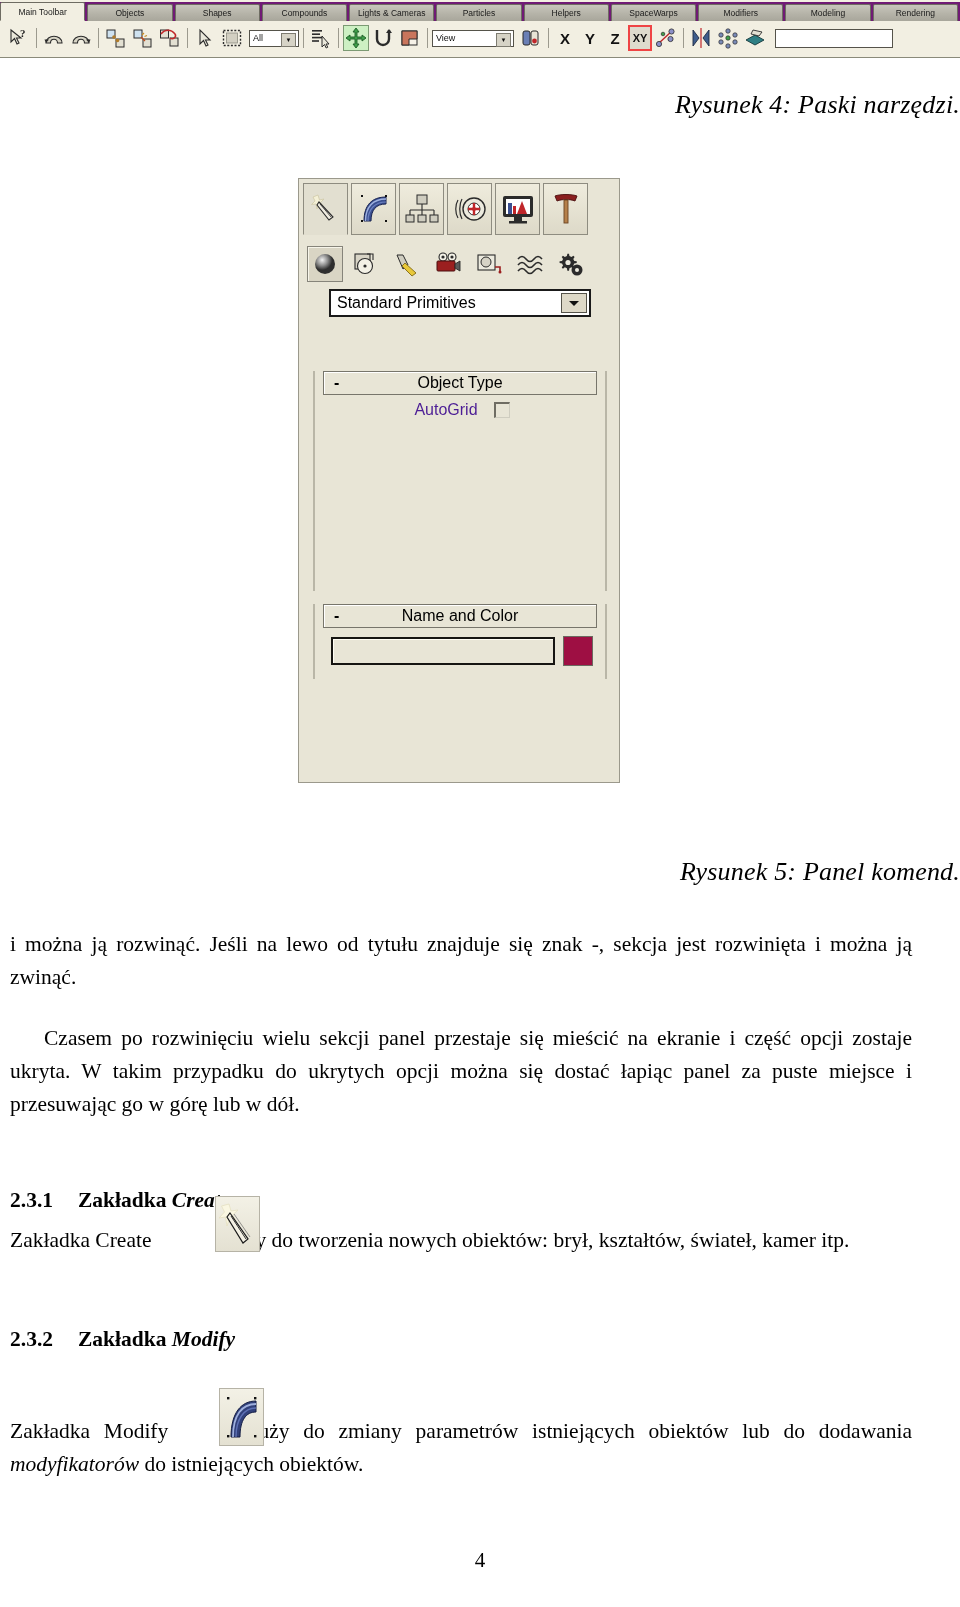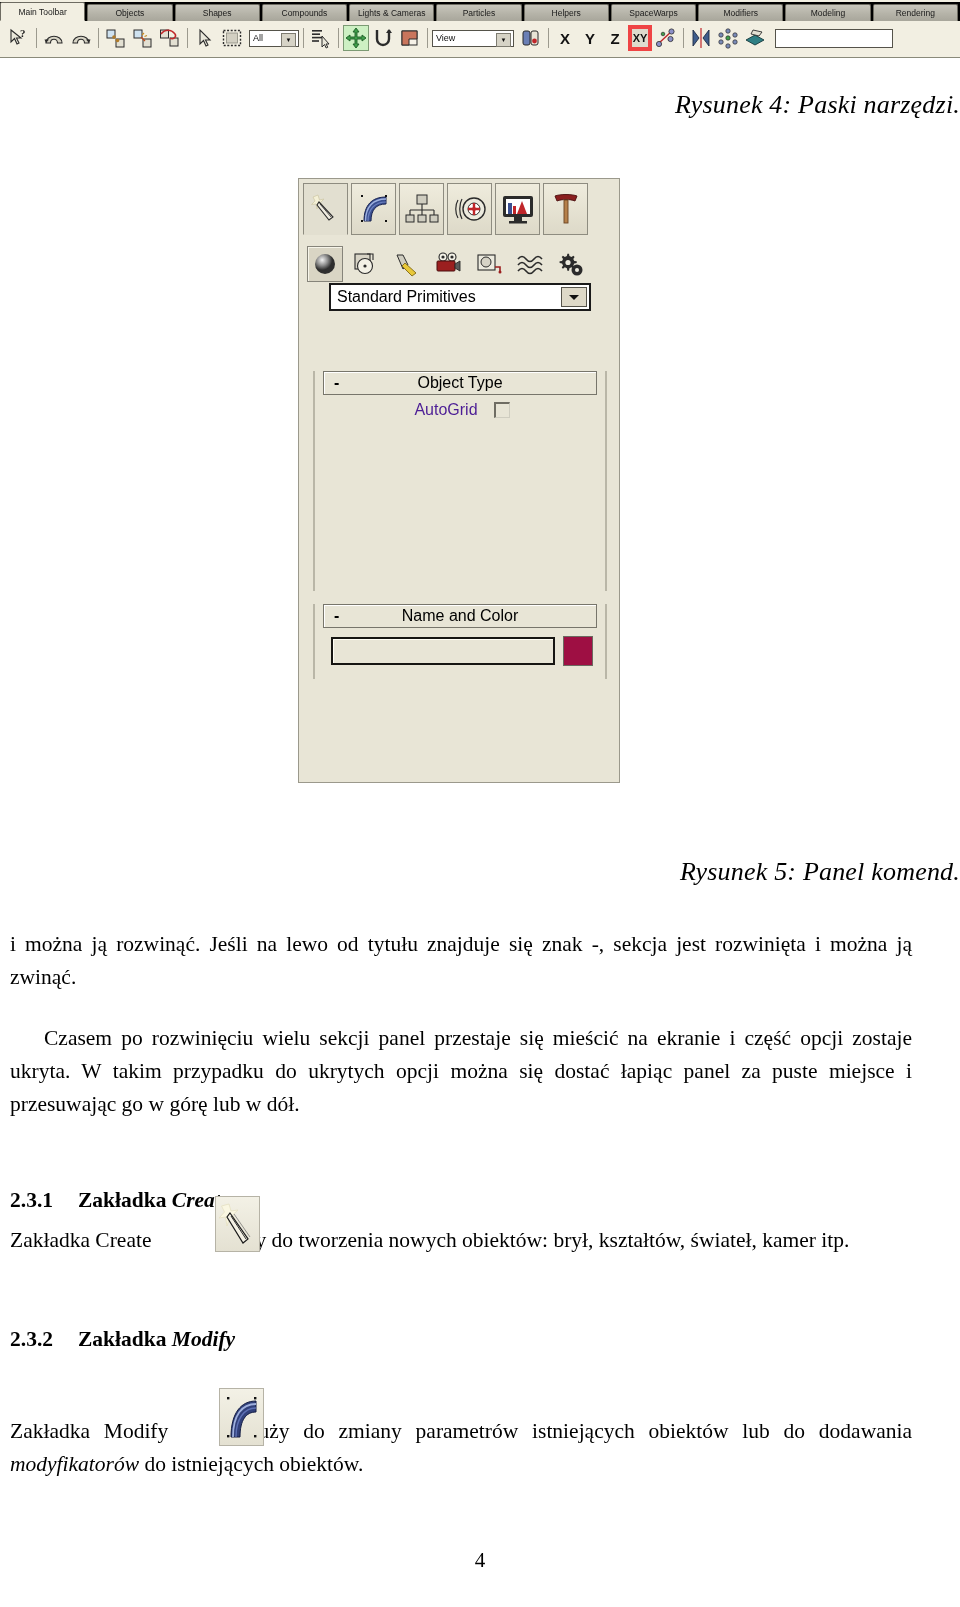--- a/index.html
+++ b/index.html
@@ -24,21 +24,21 @@
     background: #f2efe2;
     border-bottom: 1px solid #8a8a7a;
     box-sizing: border-box;
   }
   .tabstrip {
     position: absolute;
     left: 0; top: 2px;
     width: 960px; height: 19px;
     display: flex;
     align-items: flex-end;
-    background: #000000;
+    background: #701a75;
   }
   .tab {
     flex: 1 1 0;
     height: 17px;
     margin-right: 2px;
     background: linear-gradient(180deg,#c8c6bc 0%, #b5b3a8 55%, #a8a69b 100%);
     border: 1px solid #6e6c62;
     border-bottom: none;
     border-radius: 2px 2px 0 0;
     font-family: "Liberation Sans", sans-serif;
@@ -112,21 +112,21 @@
     font-size: 15px;
     color: #111;
     width: 24px; height: 26px;
     display: flex; align-items: center; justify-content: center;
     box-sizing: border-box;
     border: 1px solid transparent;
   }
   .axisbtn.xy {
     font-size: 11px;
     background: #dedbcd;
-    border: 4px solid #ef4444;
+    border: 2px solid #ef4444;
   }
   .tfield {
     height: 19px;
     background: #ffffff;
     border: 1px solid #55534a;
     box-sizing: border-box;
     flex: 0 0 auto;
   }
 
   
@@ -213,21 +213,21 @@
     box-sizing: border-box;
   }
   .cp-subtab.active {
     background: #d9d5c4;
     border: 1px solid #86847a;
     box-shadow: inset 1px 1px 0 #f7f5ea;
   }
 
   .cp-combo {
     position: absolute;
-    left: 30px; top: 104px;
+    left: 30px; top: 110px;
     width: 262px; height: 28px;
     background: #ffffff;
     border: 2px solid #1a1a1a;
     box-sizing: border-box;
     display: flex;
     align-items: center;
     font-family: "Liberation Sans", sans-serif;
     font-size: 16px;
     padding-left: 6px;
     color: #000;

